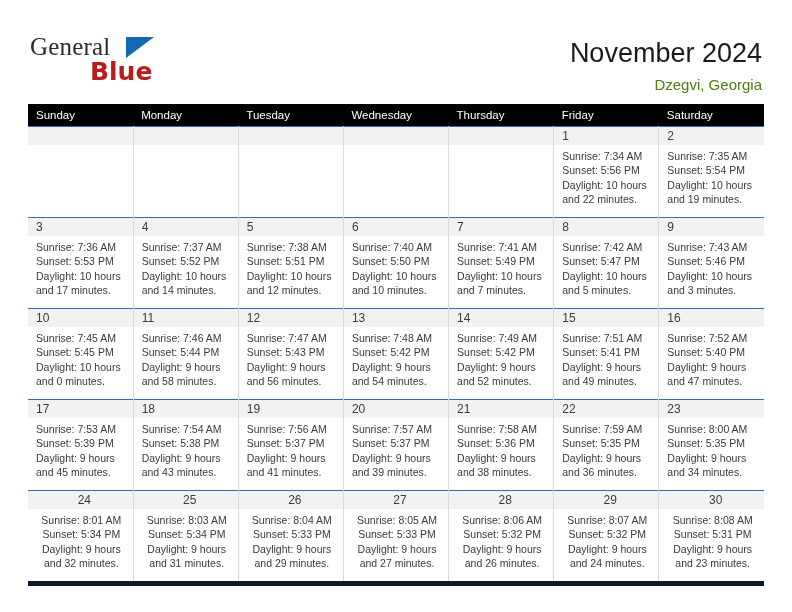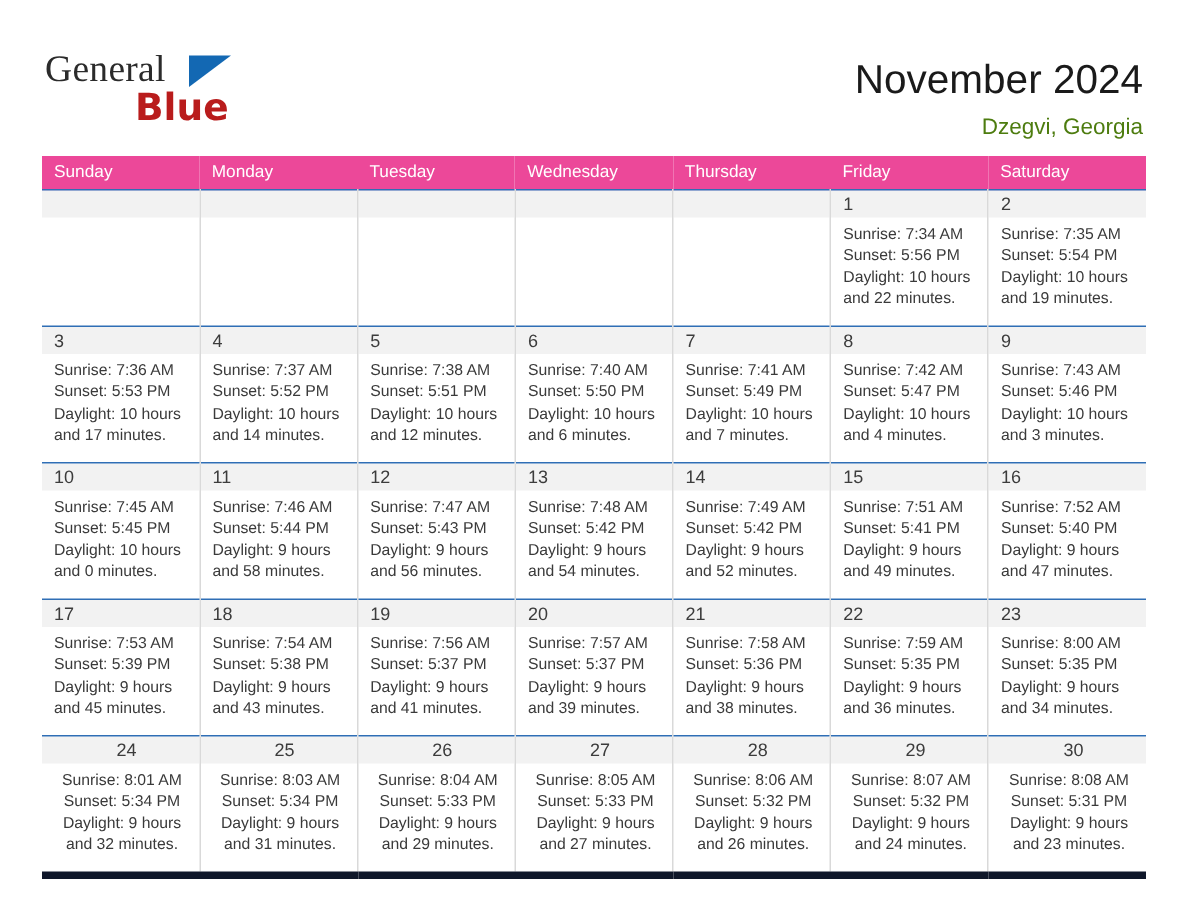--- a/index.html
+++ b/index.html
@@ -93,21 +93,21 @@
   
   .calendar {
     position: absolute;
     left: 28px;
     top: 104px;
     width: 736px;
     border-collapse: collapse;
     table-layout: fixed;
   }
   .calendar th {
-    background: #ec4899;
+    background: #000000;
     color: #ffffff;
     font-size: 11.5px;
     font-weight: 400;
     text-align: left;
     padding: 5px 0 5px 8px;
     height: 19px;
     box-sizing: border-box;
     border: none;
   }
   .calendar td {
@@ -274,39 +274,39 @@
               <div class="line">Daylight: 10 hours</div>
               <div class="line">and 12 minutes.</div>
             </div>
           </td>
           <td>
             <span class="daynum">6</span>
             <div class="cell-body">
               <div class="line">Sunrise: 7:40 AM</div>
               <div class="line">Sunset: 5:50 PM</div>
               <div class="line">Daylight: 10 hours</div>
-              <div class="line">and 6 minutes.</div>
+              <div class="line">and 10 minutes.</div>
             </div>
           </td>
           <td>
             <span class="daynum">7</span>
             <div class="cell-body">
               <div class="line">Sunrise: 7:41 AM</div>
               <div class="line">Sunset: 5:49 PM</div>
               <div class="line">Daylight: 10 hours</div>
               <div class="line">and 7 minutes.</div>
             </div>
           </td>
           <td>
             <span class="daynum">8</span>
             <div class="cell-body">
               <div class="line">Sunrise: 7:42 AM</div>
               <div class="line">Sunset: 5:47 PM</div>
               <div class="line">Daylight: 10 hours</div>
-              <div class="line">and 4 minutes.</div>
+              <div class="line">and 5 minutes.</div>
             </div>
           </td>
           <td>
             <span class="daynum">9</span>
             <div class="cell-body">
               <div class="line">Sunrise: 7:43 AM</div>
               <div class="line">Sunset: 5:46 PM</div>
               <div class="line">Daylight: 10 hours</div>
               <div class="line">and 3 minutes.</div>
             </div>

